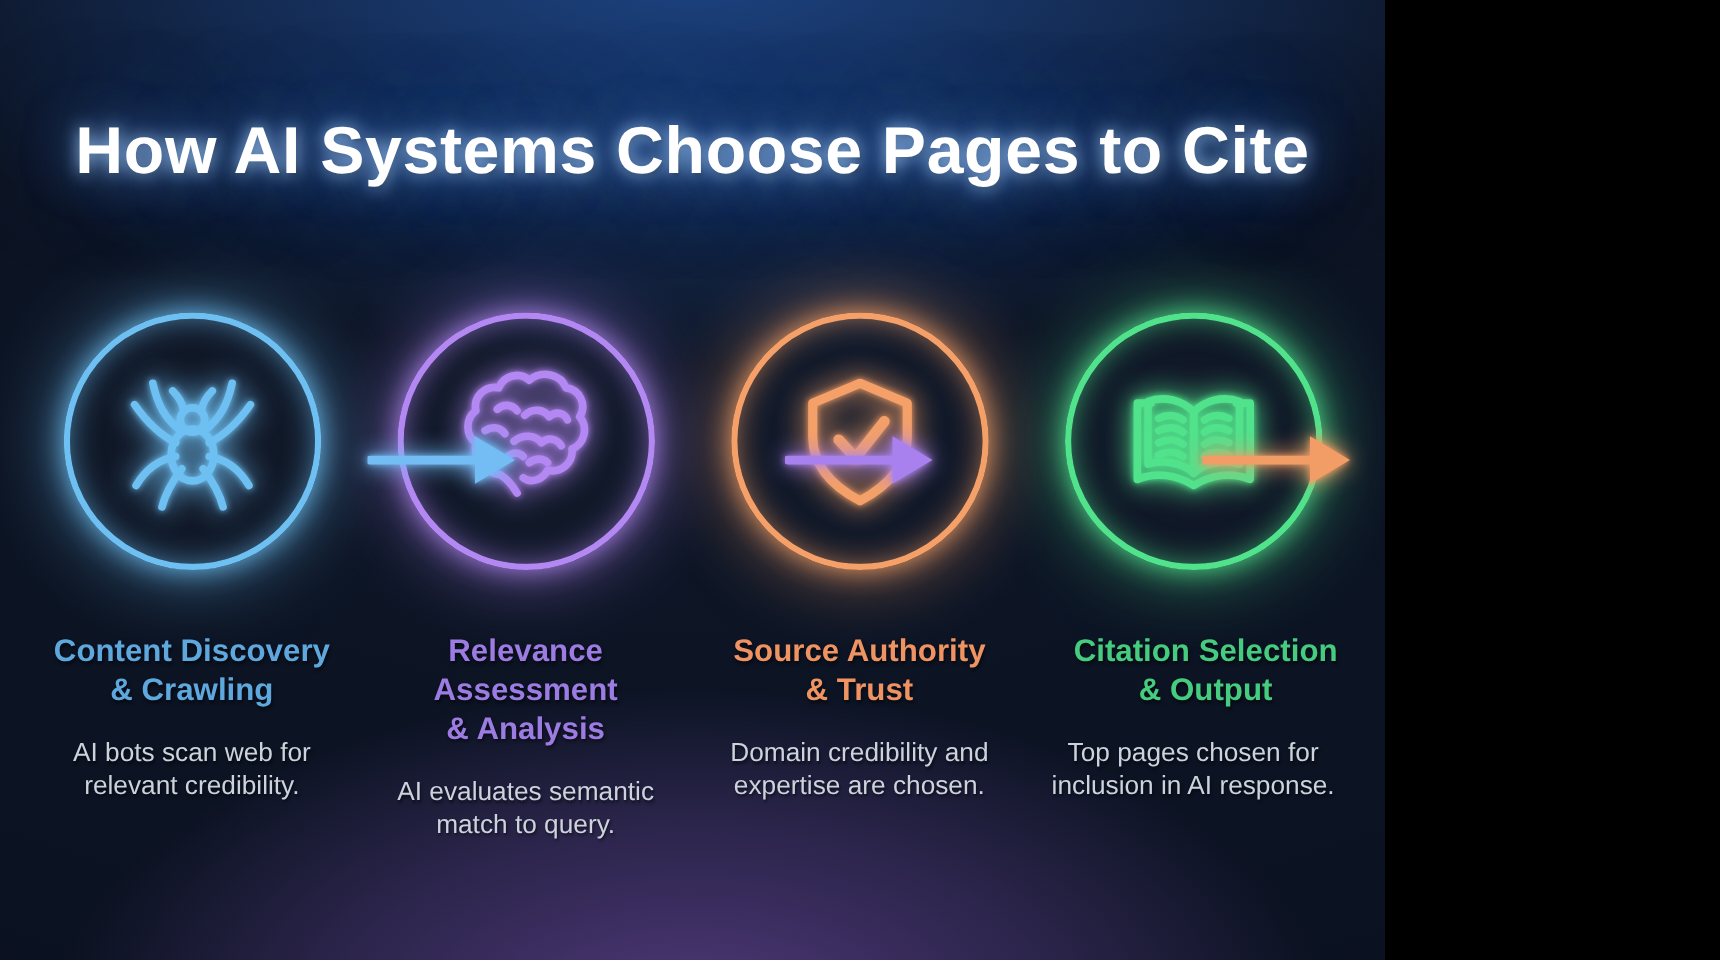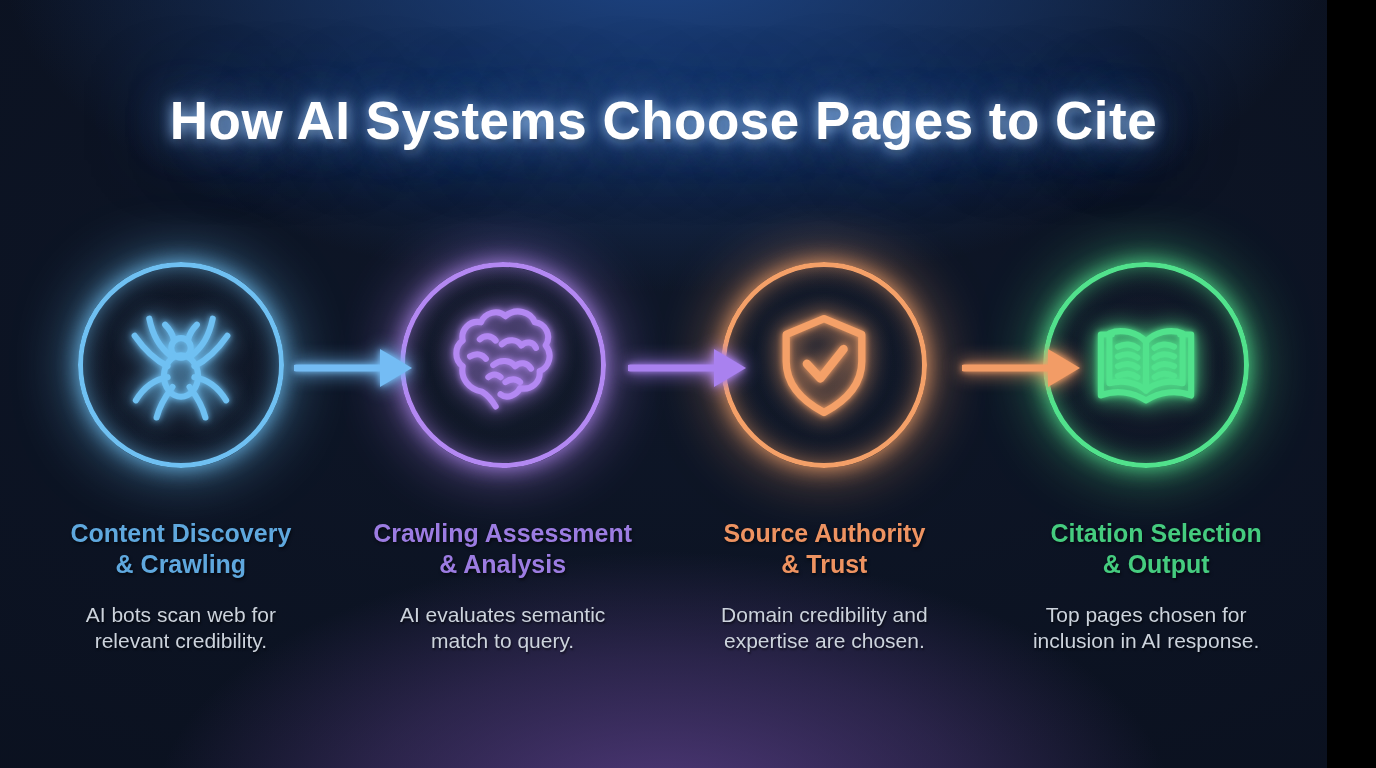--- a/index.html
+++ b/index.html
@@ -1,32 +1,32 @@
 <!DOCTYPE html>
 <html><head>
 <meta charset="utf-8">
 <style>
   html,body{margin:0;padding:0;background:#000;}
   .canvas{
-    position:relative;width:1327px;height:768px;overflow:hidden;
+    position:relative;width:1108px;height:768px;overflow:hidden;
     font-family:"Liberation Sans",sans-serif;
     background-color:#0c1322;
     background-image:
       radial-gradient(ellipse 920px 470px at 50% -6%, rgba(30,72,140,0.95) 0%, rgba(30,72,140,0.45) 40%, rgba(30,72,140,0) 72%),
       radial-gradient(ellipse 680px 350px at 50% 106%, rgba(92,64,138,0.85) 0%, rgba(92,64,138,0.38) 45%, rgba(92,64,138,0) 75%),
       radial-gradient(ellipse 1400px 700px at 50% 40%, rgba(16,26,46,0.5), rgba(10,16,30,0.9) 95%);
   }
   .title{
     position:absolute;top:90px;left:0;width:100%;text-align:center;
     font-size:53px;font-weight:bold;color:#ffffff;letter-spacing:0.5px;
     text-shadow:0 0 14px rgba(160,205,255,0.95), 0 0 40px rgba(95,150,235,0.75),
                 0 0 85px rgba(70,120,220,0.55), 2px 3px 3px rgba(0,0,0,0.45);
   }
   .steps{
-    position:absolute;top:262px;left:0;width:100%;box-sizing:border-box;
+    position:absolute;top:250px;left:0;width:100%;box-sizing:border-box;
     padding:0 20px;display:flex;
   }
   .step{width:334px;display:flex;flex-direction:column;align-items:center;}
   .circle{
     width:196px;height:196px;border:5px solid var(--c);border-radius:50%;
     display:flex;align-items:center;justify-content:center;
     background:radial-gradient(circle at 50% 50%, rgba(255,255,255,0.03), rgba(0,0,0,0.05));
     box-shadow:0 0 22px -2px var(--c), 0 0 70px -12px var(--c), inset 0 0 30px -8px var(--c);
   }
   .icon{
@@ -92,21 +92,21 @@
           <path d="M44,84 C41,79 38,75 33,72 C22,70 15,61 17,51 C10,46 10,35 17,30 C15,21 23,13 32,15 C35,7 46,4 52,10 C60,3 73,6 76,15 C85,16 90,26 85,34 C91,41 88,52 80,55 C81,64 73,71 64,69 C61,75 53,78 48,74"></path>
           <path d="M31,29 C35,25 41,26 44,30"></path>
           <path d="M23,43 C28,40 33,41 36,45"></path>
           <path d="M49,33 C54,28 62,29 65,34 C69,30 75,31 77,36"></path>
           <path d="M42,50 C48,45 56,46 60,51 C64,47 70,48 73,53"></path>
           <path d="M38,60 C41,57 45,57 48,60"></path>
           <path d="M52,64 C56,61 61,61 64,64"></path>
         </svg>
       </div>
       <div class="heading" style="color: rgb(156, 124, 226);">
-        <div>Crawling Assessment</div>
+        <div>Relevance Assessment</div>
         <div>&amp; Analysis</div>
       </div>
       <div class="desc">
         <div>AI evaluates semantic</div>
         <div>match to query.</div>
       </div>
     </div>
 
     <div class="step" style="--c: #f4a068;">
       <div class="circle">

